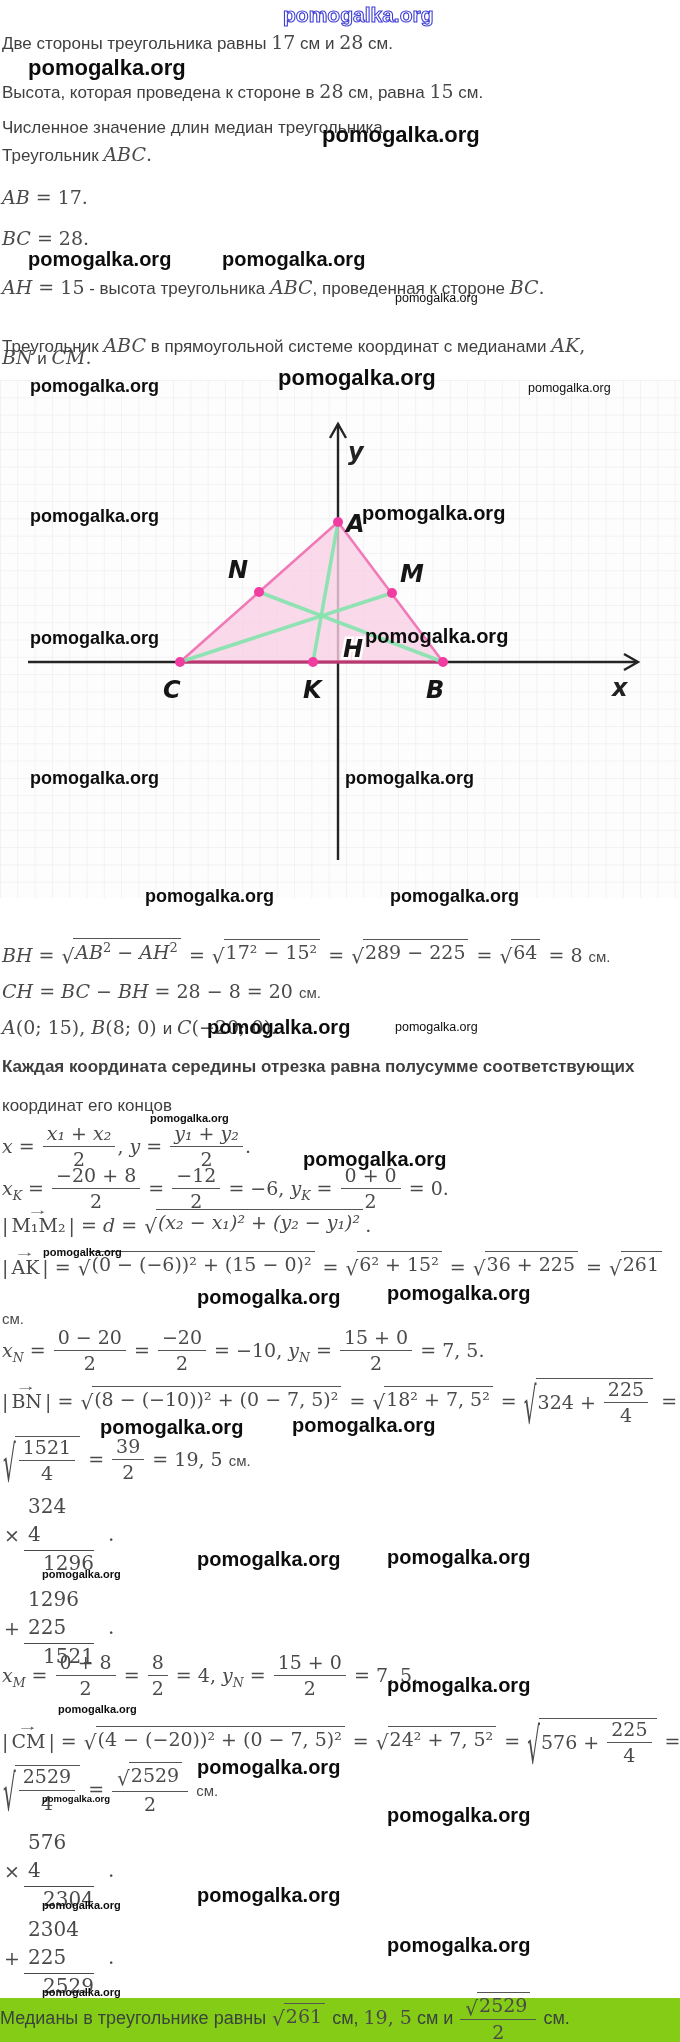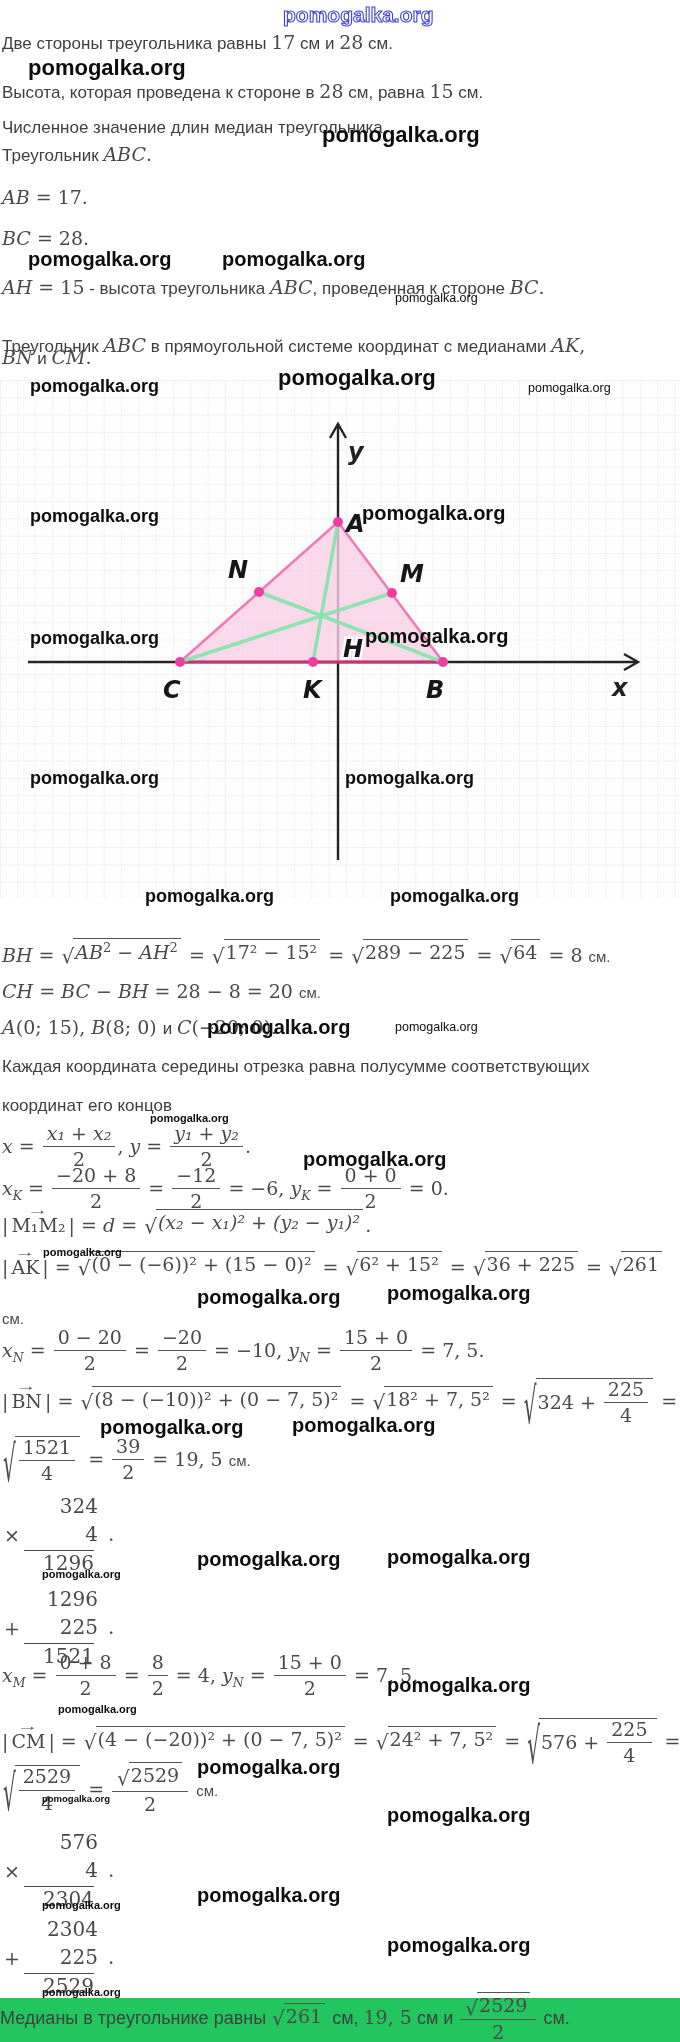--- a/index.html
+++ b/index.html
@@ -24,21 +24,21 @@
   .sqrt.tall{vertical-align:middle;}
   .sqrt.tall .sign{transform:scaleY(2.5);transform-origin:bottom center;}
   .vec{display:inline-block;position:relative;margin:0 1px;padding:8px 2px 0;}
   .vec .arrow{position:absolute;top:-3px;left:0;width:100%;text-align:center;font-size:12px;
               color:#4a4a4a;transform:scaleX(1.8);}
   .vec .vb{font-family:"DejaVu Serif",serif;font-size:19px;color:#4a4a4a;}
   
   .colblock{position:absolute;left:0;font-family:"DejaVu Serif",serif;font-size:20px;color:#4a4a4a;z-index:2;}
   .colrow{display:flex;align-items:flex-end;height:28px;}
   .col-op{width:24px;padding-left:4px;font-size:19px;}
-  .col-num{width:70px;text-align:right;}
+  .col-num{width:70px;}
   .col-dot{padding-left:10px;}
   .col-res{margin-left:24px;width:70px;text-align:right;border-top:1.6px solid #4a4a4a;margin-top:4px;}
   
   #figure{position:absolute;left:0;z-index:1;}
   .ptlabel{font-family:"DejaVu Sans",sans-serif;font-style:italic;font-weight:bold;font-size:24px;fill:#161616;}
   .halo{stroke:#ffffff;stroke-width:5px;paint-order:stroke;}
   .axlabel{font-family:"DejaVu Sans",sans-serif;font-style:italic;font-weight:bold;font-size:24px;fill:#222;}
   
   .wm{position:absolute;white-space:nowrap;color:#0d0d0d;font-family:"Liberation Sans",sans-serif;
       font-weight:700;z-index:5;line-height:1;}
@@ -75,21 +75,21 @@
           <span class="body"><span class="t-rm">17² − 15²</span></span>
         </span><span class="t-rm"> = </span><span class="sqrt">
           <span class="sign">√</span>
           <span class="body"><span class="t-rm">289 − 225</span></span>
         </span><span class="t-rm"> = </span><span class="sqrt">
           <span class="sign">√</span>
           <span class="body"><span class="t-rm">64</span></span>
         </span><span class="t-rm"> = 8 </span><span class="t-unit">см.</span></div>
       <div class="line" style="top: 980px;"><span class="t-m">CH</span><span class="t-rm"> = </span><span class="t-m">BC</span><span class="t-rm"> − </span><span class="t-m">BH</span><span class="t-rm"> = 28 − 8 = 20 </span><span class="t-unit">см.</span></div>
       <div class="line" style="top: 1016px;"><span class="t-m">A</span><span class="t-rm">(0; 15), </span><span class="t-m">B</span><span class="t-rm">(8; 0) </span><span class="t-txt">и </span><span class="t-m">C</span><span class="t-rm">(−20; 0).</span></div>
-      <div class="line" style="top: 1056px;"><span class="t-txt">Каждая координата середины отрезка равна полусумме соответствующих</span></div>
+      <div class="line" style="top: 1056px; font-weight: bold;"><span class="t-txt">Каждая координата середины отрезка равна полусумме соответствующих</span></div>
       <div class="line" style="top: 1095px;"><span class="t-txt">координат его концов</span></div>
       <div class="line" style="top: 1124px;"><span class="t-m">x</span><span class="t-rm"> = </span><span class="frac">
           <span class="num"><span class="t-m">x₁ + x₂</span></span>
           <span class="den"><span class="t-rm">2</span></span>
         </span><span class="t-rm">, </span><span class="t-m">y</span><span class="t-rm"> = </span><span class="frac">
           <span class="num"><span class="t-m">y₁ + y₂</span></span>
           <span class="den"><span class="t-rm">2</span></span>
         </span><span class="t-rm">.</span></div>
       <div class="line" style="top: 1166px;"><span class="t-m">x</span><span class="t-sub">K</span><span class="t-rm"> = </span><span class="frac">
           <span class="num"><span class="t-rm">−20 + 8</span></span>
@@ -270,21 +270,21 @@
         </div>
         <div class="colrow">
           <span class="col-op">+</span>
           <span class="col-num">225</span>
           <span class="col-dot">.</span>
         </div>
         <div class="col-res">2529</div>
       </div>
     </div>
 
-  <div id="answer-box" class="answer" style="top: 1998px; height: 44px; background: #22c55e;">
+  <div id="answer-box" class="answer" style="top: 1998px; height: 44px; background: #84cc16;">
     <div id="answer-content"><span class="t-txt">Медианы в треугольнике равны </span><span class="sqrt">
           <span class="sign">√</span>
           <span class="body"><span class="t-rm">261</span></span>
         </span><span class="t-txt"> см, </span><span class="t-rm">19, 5</span><span class="t-txt"> см и </span><span class="frac">
           <span class="num"><span class="sqrt">
               <span class="sign">√</span>
               <span class="body"><span class="t-rm">2529</span></span>
             </span></span>
           <span class="den"><span class="t-rm">2</span></span>
         </span><span class="t-txt"> см.</span></div>

